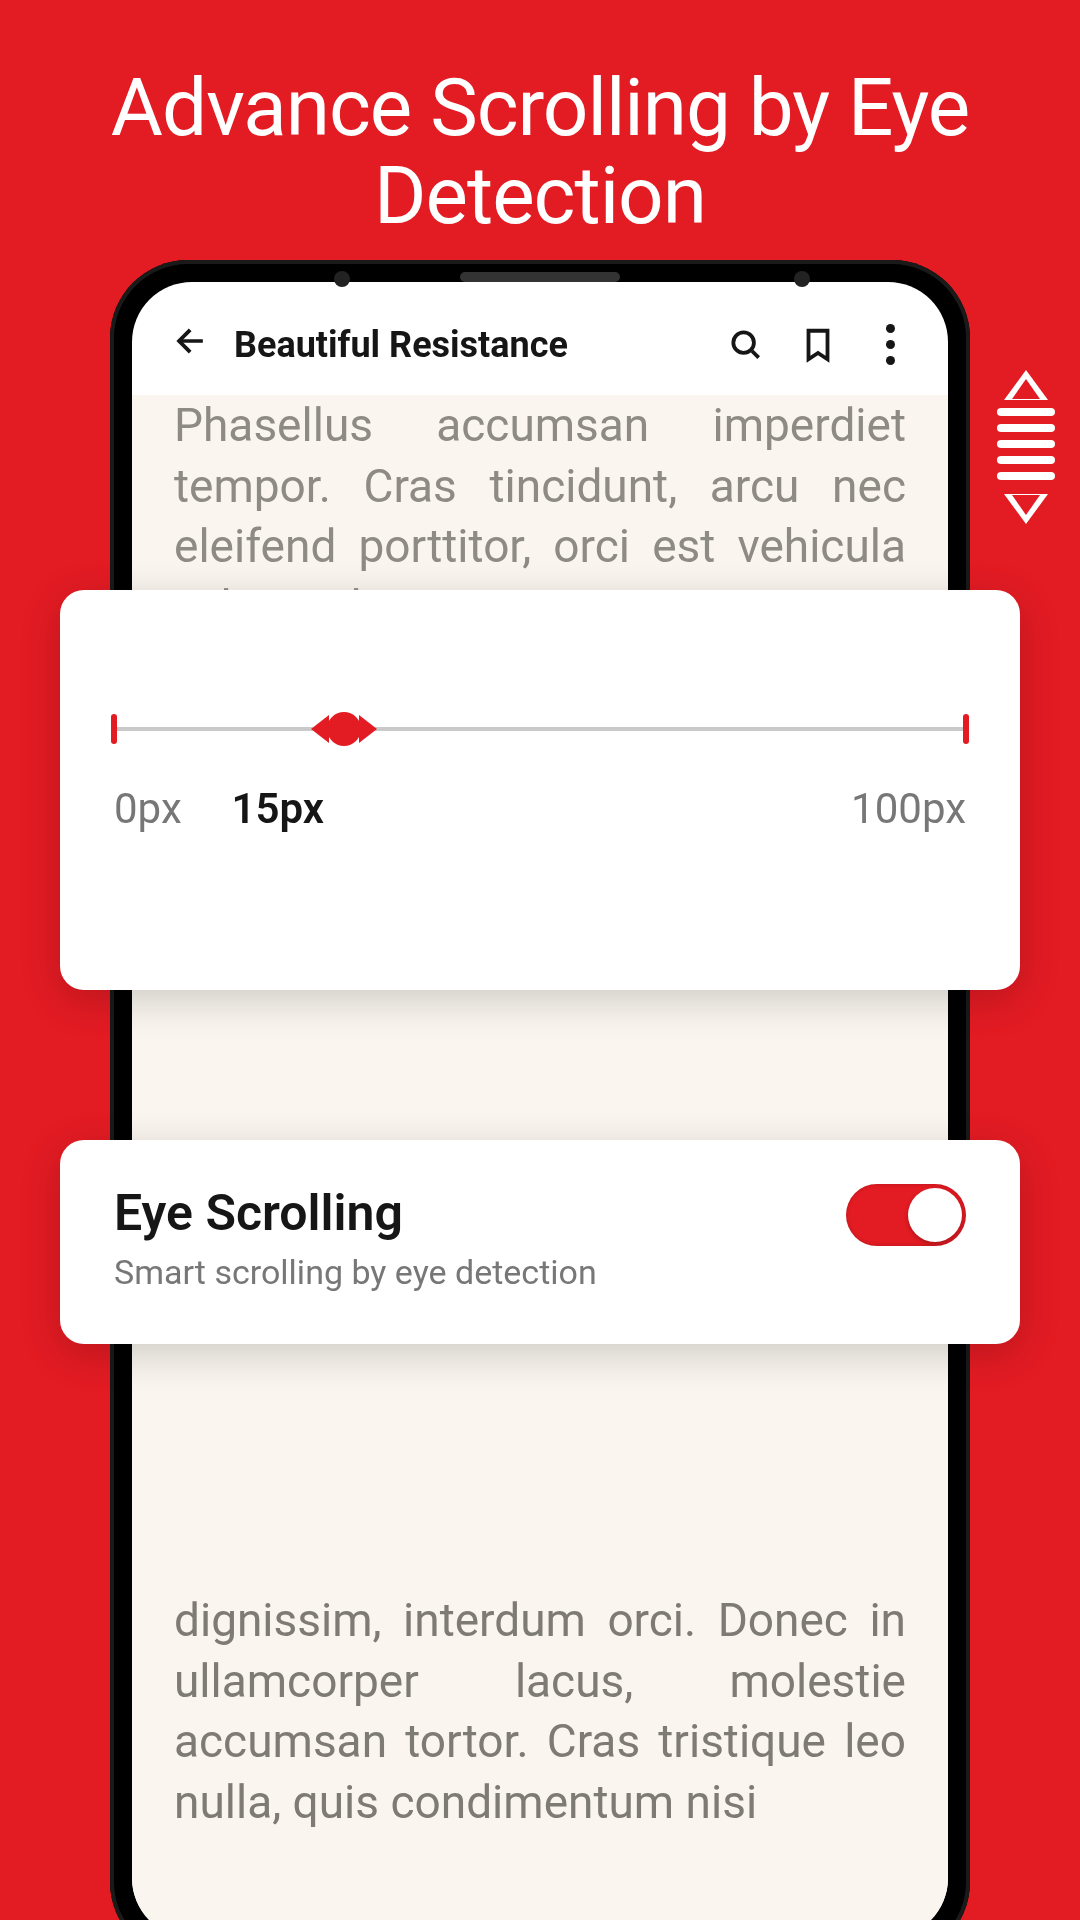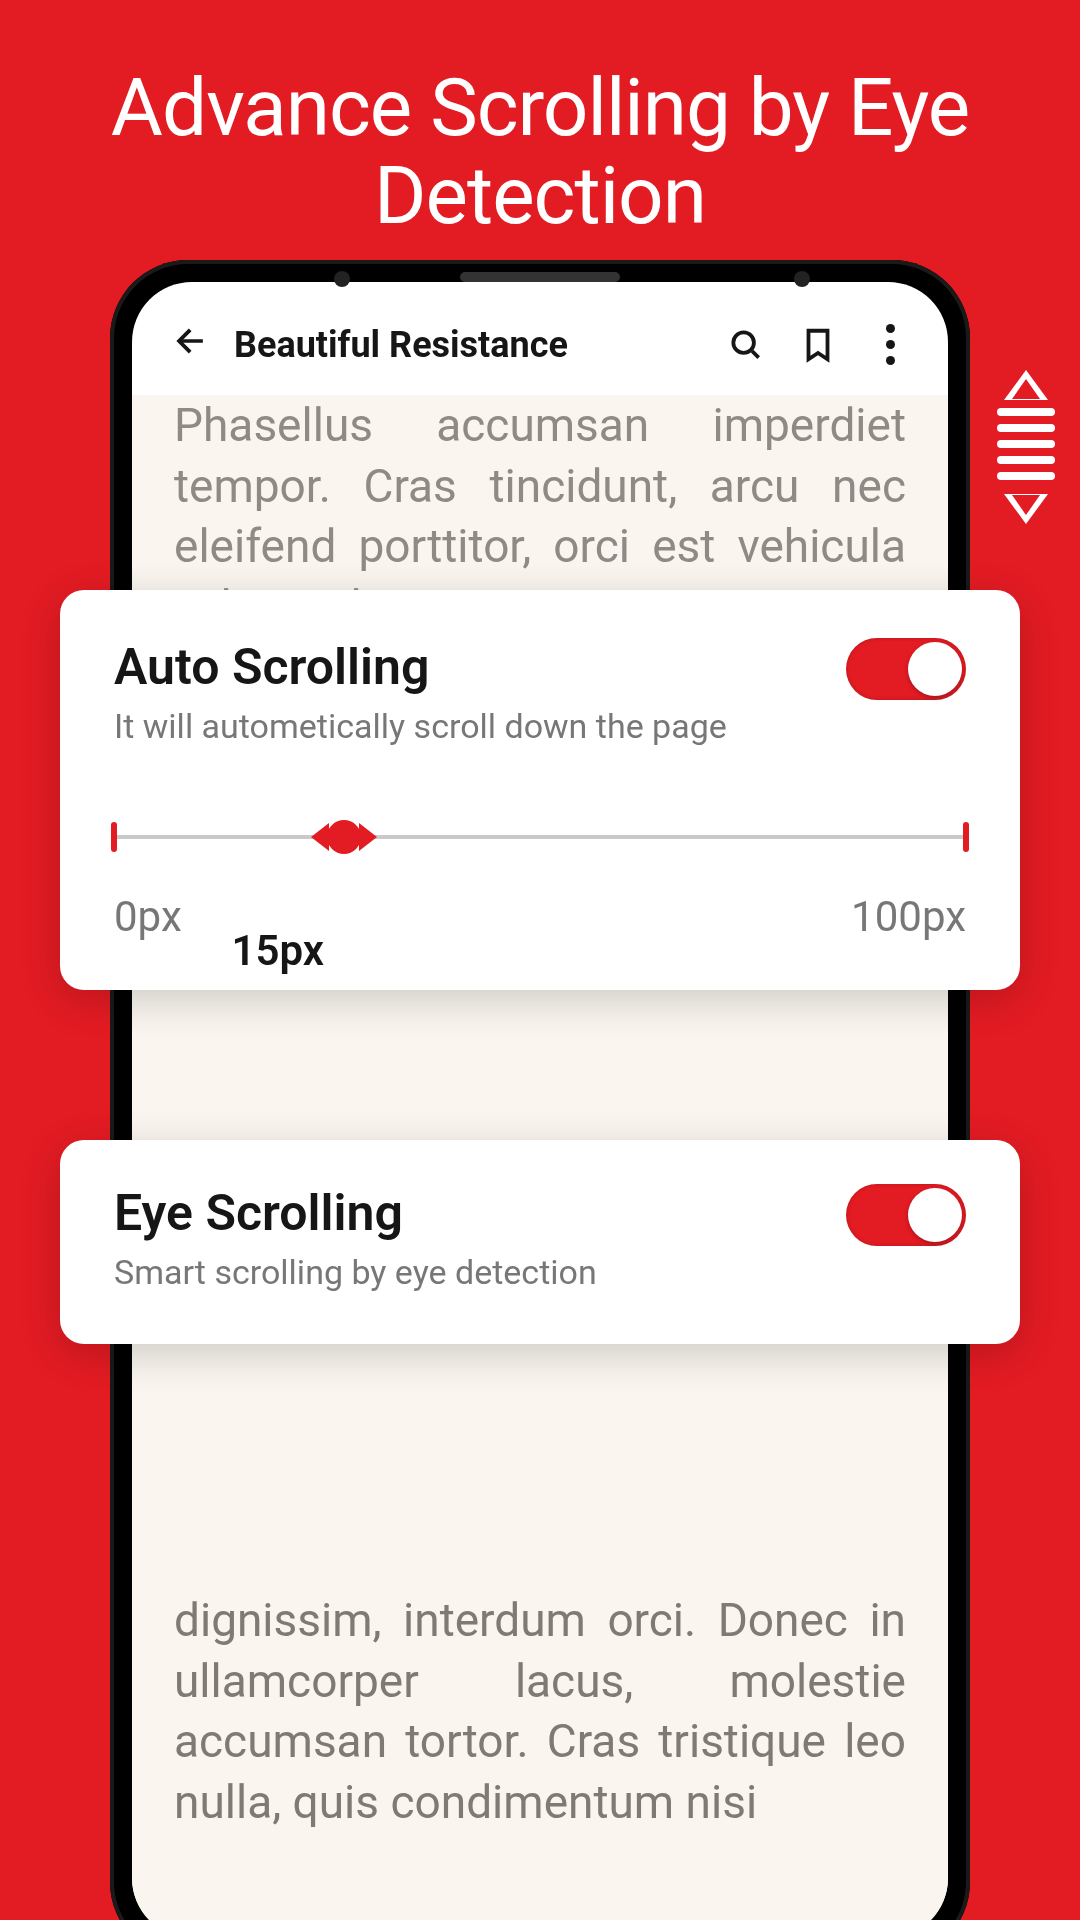--- a/index.html
+++ b/index.html
@@ -118,21 +118,21 @@
   .track { position:absolute; left:0; right:0; top:50%; height:4px; background:#c9c9c9; transform:translateY(-50%); }
   .tick  { position:absolute; top:50%; width:6px; height:30px; background:#e31b23; border-radius:3px; transform:translate(-50%,-50%);} 
   .tick.l { left:0; } .tick.r { right:0; transform:translate(50%,-50%);} 
   .knob { position:absolute; top:50%; left:27%; transform:translate(-50%,-50%); display:flex; align-items:center; }
   .knob .dot { width:34px; height:34px; background:#e31b23; border-radius:50%; }
   .knob .ka { width:0;height:0; border-top:14px solid transparent; border-bottom:14px solid transparent;}
   .knob .ka.left  { border-right:18px solid #e31b23; margin-right:-2px;}
   .knob .ka.right { border-left:18px solid #e31b23; margin-left:-2px;}
   .slider-labels { display:flex; justify-content:space-between; margin-top: 40px; font-size:42px;}
   .slider-labels .min, .slider-labels .max { color:#777; }
-  .slider-labels .cur { color:#161616; font-weight:600; position:relative; left:-28%;margin-top:34px; }
+  .slider-labels .cur { color:#161616; font-weight:600; position:relative; left:-28%; }
 </style>
 </head>
 <body>
 
 <div class="headline">Advance Scrolling by Eye Detection</div>
 
 <div class="phone-wrap">
   <div class="phone">
     <div class="screen">
       <div class="app-bar">
@@ -176,27 +176,20 @@
   <div class="tri up"></div>
   <div class="bar"></div>
     <div class="bar"></div>
     <div class="bar"></div>
     <div class="bar"></div>
     <div class="bar"></div>
   <div class="tri down"></div>
 </div>
 
 <div class="card c1">
-  <div class="row">
-    <div>
-      <h2>Auto Scrolling</h2>
-      <div class="sub">It will autometically scroll down the page</div>
-    </div>
-    <div class="toggle"></div>
-  </div>
   <div class="slider">
     <div class="track"></div>
     <div class="tick l"></div>
     <div class="tick r"></div>
     <div class="knob">
       <div class="ka left"></div>
         <div class="dot"></div>
         <div class="ka right"></div>
     </div>
   </div>

